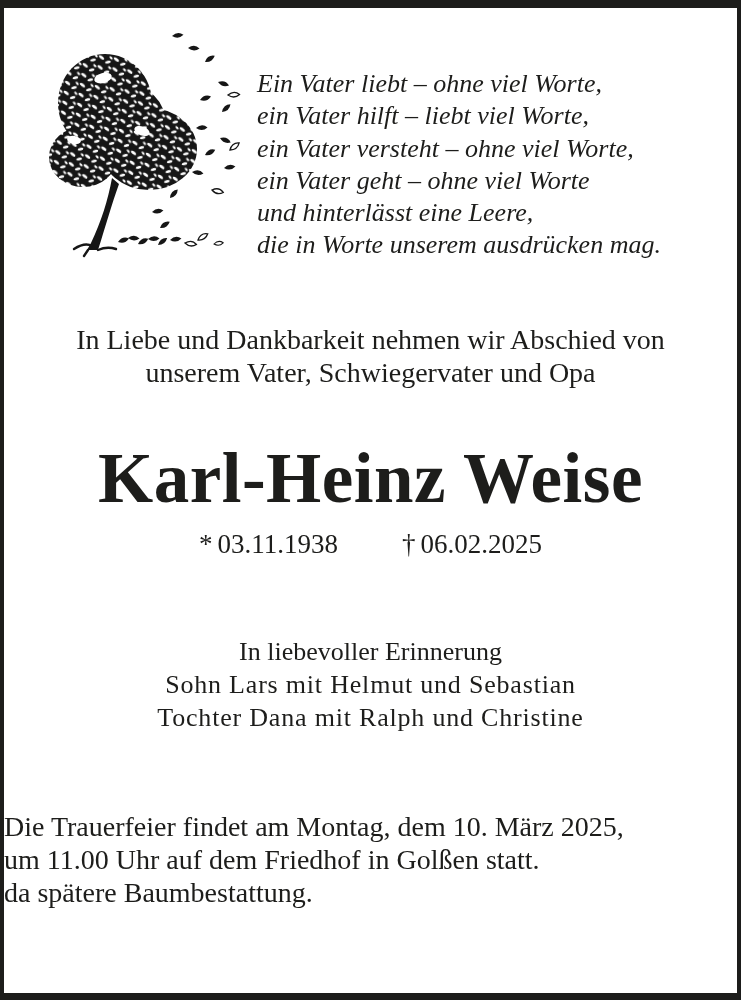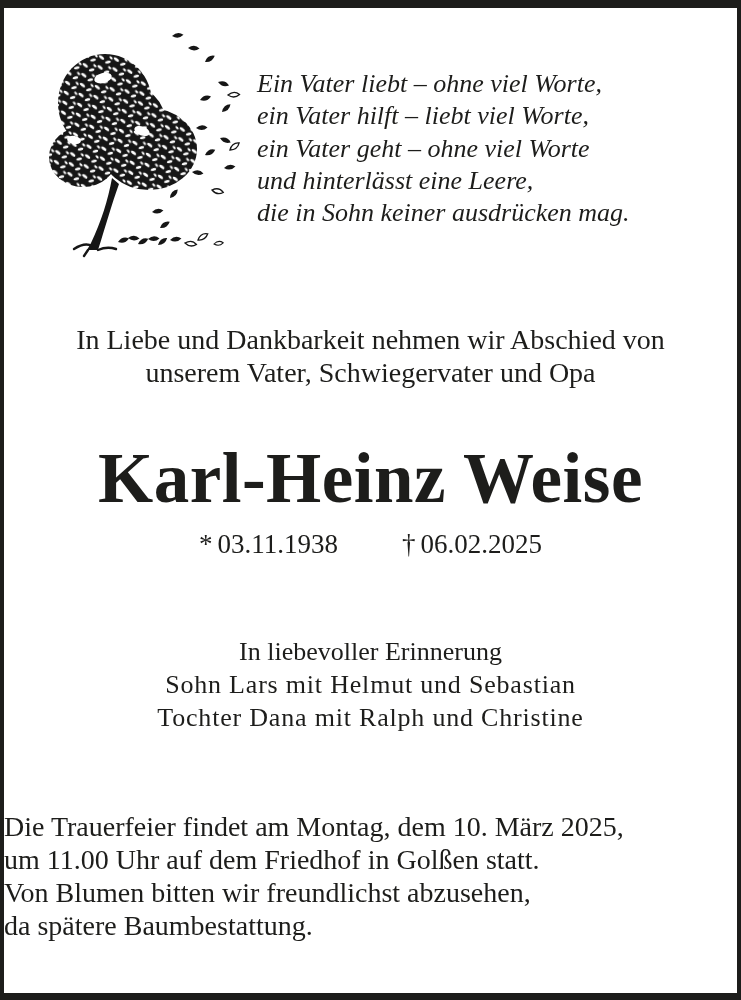--- a/index.html
+++ b/index.html
@@ -148,23 +148,24 @@
       <use href="#leaf" transform="translate(212,190) rotate(30)"></use>
       <use href="#leaf" transform="translate(185,243) rotate(25)"></use>
       <use href="#leaf" transform="translate(198,240) rotate(-15)"></use>
       <use href="#leaf" transform="translate(214,244) rotate(10) scale(0.8)"></use>
     </g>
   </svg>
 
   <div class="poem">
     <div>Ein Vater liebt – ohne viel Worte,</div>
     <div>ein Vater hilft – liebt viel Worte,</div>
+    <div>ein Vater versteht – ohne viel Worte,</div>
     <div>ein Vater geht – ohne viel Worte</div>
     <div>und hinterlässt eine Leere,</div>
-    <div>die in Sohn keiner ausdrücken mag.</div>
+    <div>die in Worte unserem ausdrücken mag.</div>
   </div>
 
   <div class="intro">
     <div>In Liebe und Dankbarkeit nehmen wir Abschied von</div>
     <div>unserem Vater, Schwiegervater und Opa</div>
   </div>
 
   <h1 class="name">Karl-Heinz Weise</h1>
 
   <div class="dates">
@@ -178,17 +179,16 @@
 
   <div class="memory">
     <div>In liebevoller Erinnerung</div>
     <div class="bold">Sohn Lars mit Helmut und Sebastian</div>
     <div class="bold">Tochter Dana mit Ralph und Christine</div>
   </div>
 
   <div class="funeral">
     <div>Die Trauerfeier findet am Montag, dem 10. März 2025,</div>
     <div>um 11.00 Uhr auf dem Friedhof in Golßen statt.</div>
-    <div>Von Blumen bitten wir freundlichst abzusehen,</div>
     <div>da spätere Baumbestattung.</div>
   </div>
 
 </div>
 
 </body></html>

